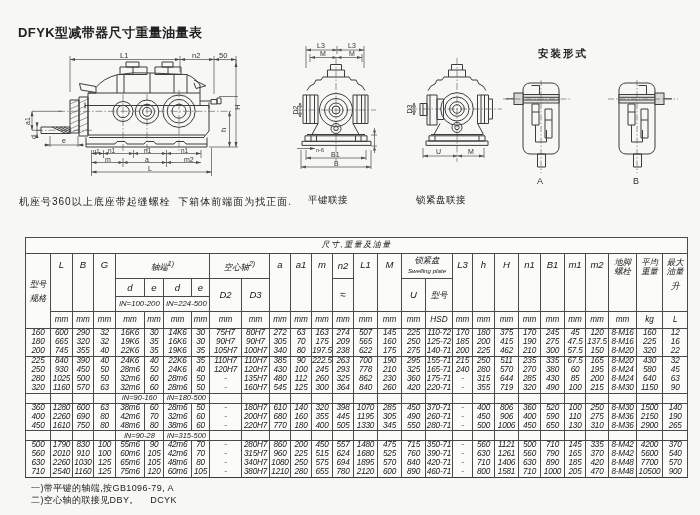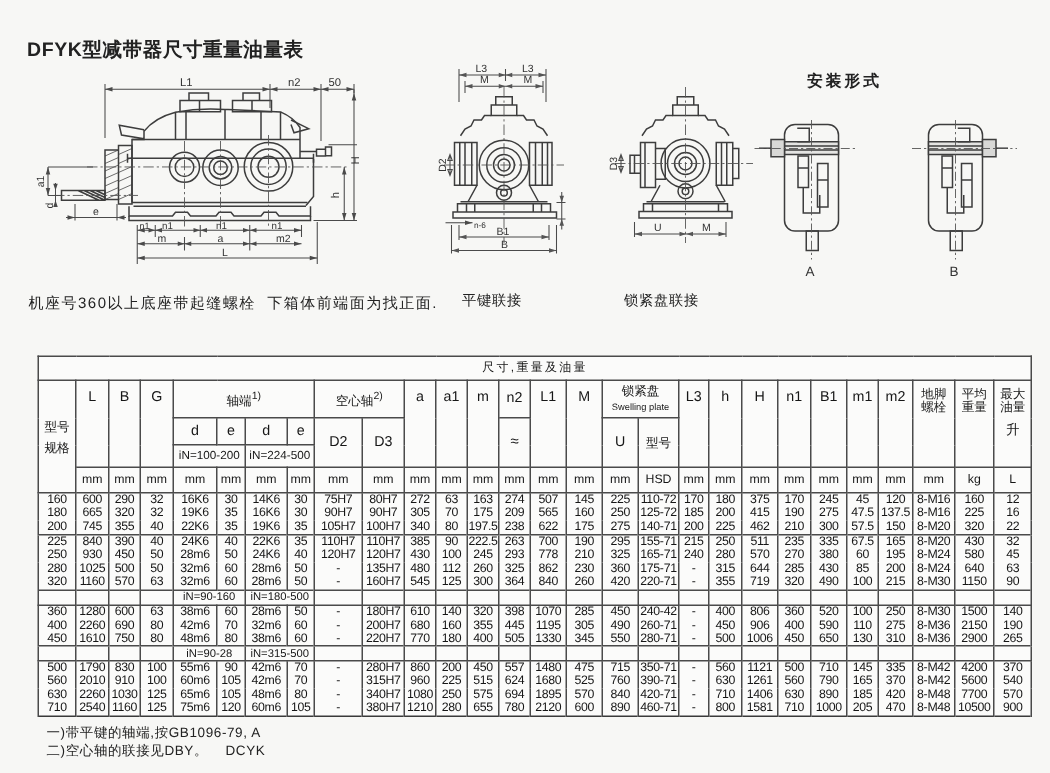--- a/index.html
+++ b/index.html
@@ -4,21 +4,21 @@
 html,body{margin:0;padding:0;}
 body{width:700px;height:515px;position:relative;background:#f7f7f5;
  font-family:"Liberation Sans",sans-serif;color:#1c1c1c;overflow:hidden;}
 #title{position:absolute;left:18px;top:24px;font-size:13px;font-weight:bold;
  letter-spacing:0.4px;color:#222;}
 #cap1{position:absolute;left:19px;top:195px;font-size:10px;color:#222;letter-spacing:1px;}
 #cap2{position:absolute;left:308px;top:194px;font-size:9.5px;color:#222;letter-spacing:0.5px;}
 #cap3{position:absolute;left:416px;top:194px;font-size:9.5px;color:#222;letter-spacing:0.5px;}
 #instform{position:absolute;left:538px;top:47px;font-size:10.5px;font-weight:bold;color:#222;letter-spacing:2px;}
 #drw{position:absolute;left:0;top:0;}
-#tblwrap{position:absolute;left:25px;top:237px;}
+#tblwrap{position:absolute;left:25px;top:237px;font-style:italic;}
 #tbl{border-collapse:collapse;table-layout:fixed;width:662px;background:#fbfbfa;border:1.5px solid #3a3a3a;}
 #tbl td{border:1px solid #4a4a4a;padding:0;text-align:center;vertical-align:middle;
  font-size:7.5px;line-height:1.05;overflow:hidden;white-space:nowrap;color:#161616;}
 #tbl tr.ra{height:16px;}
 #tbl tr.ra td{font-size:8px;letter-spacing:1.5px;}
 #tbl tr.rb{height:25px;}
 #tbl tr.rc{height:18px;}
 #tbl tr.rd{height:15px;}
 #tbl tr.re{height:17px;}
 #tbl tr.re td{font-size:8.2px;}
@@ -579,21 +579,21 @@
           <td>50</td>
           <td>-</td>
           <td>180H7</td>
           <td>610</td>
           <td>140</td>
           <td>320</td>
           <td>398</td>
           <td>1070</td>
           <td>285</td>
           <td>450</td>
-          <td>240-42</td>
+          <td>370-71</td>
           <td>-</td>
           <td>400</td>
           <td>806</td>
           <td>360</td>
           <td>520</td>
           <td>100</td>
           <td>250</td>
           <td>8-M30</td>
           <td>1500</td>
           <td>140</td>

